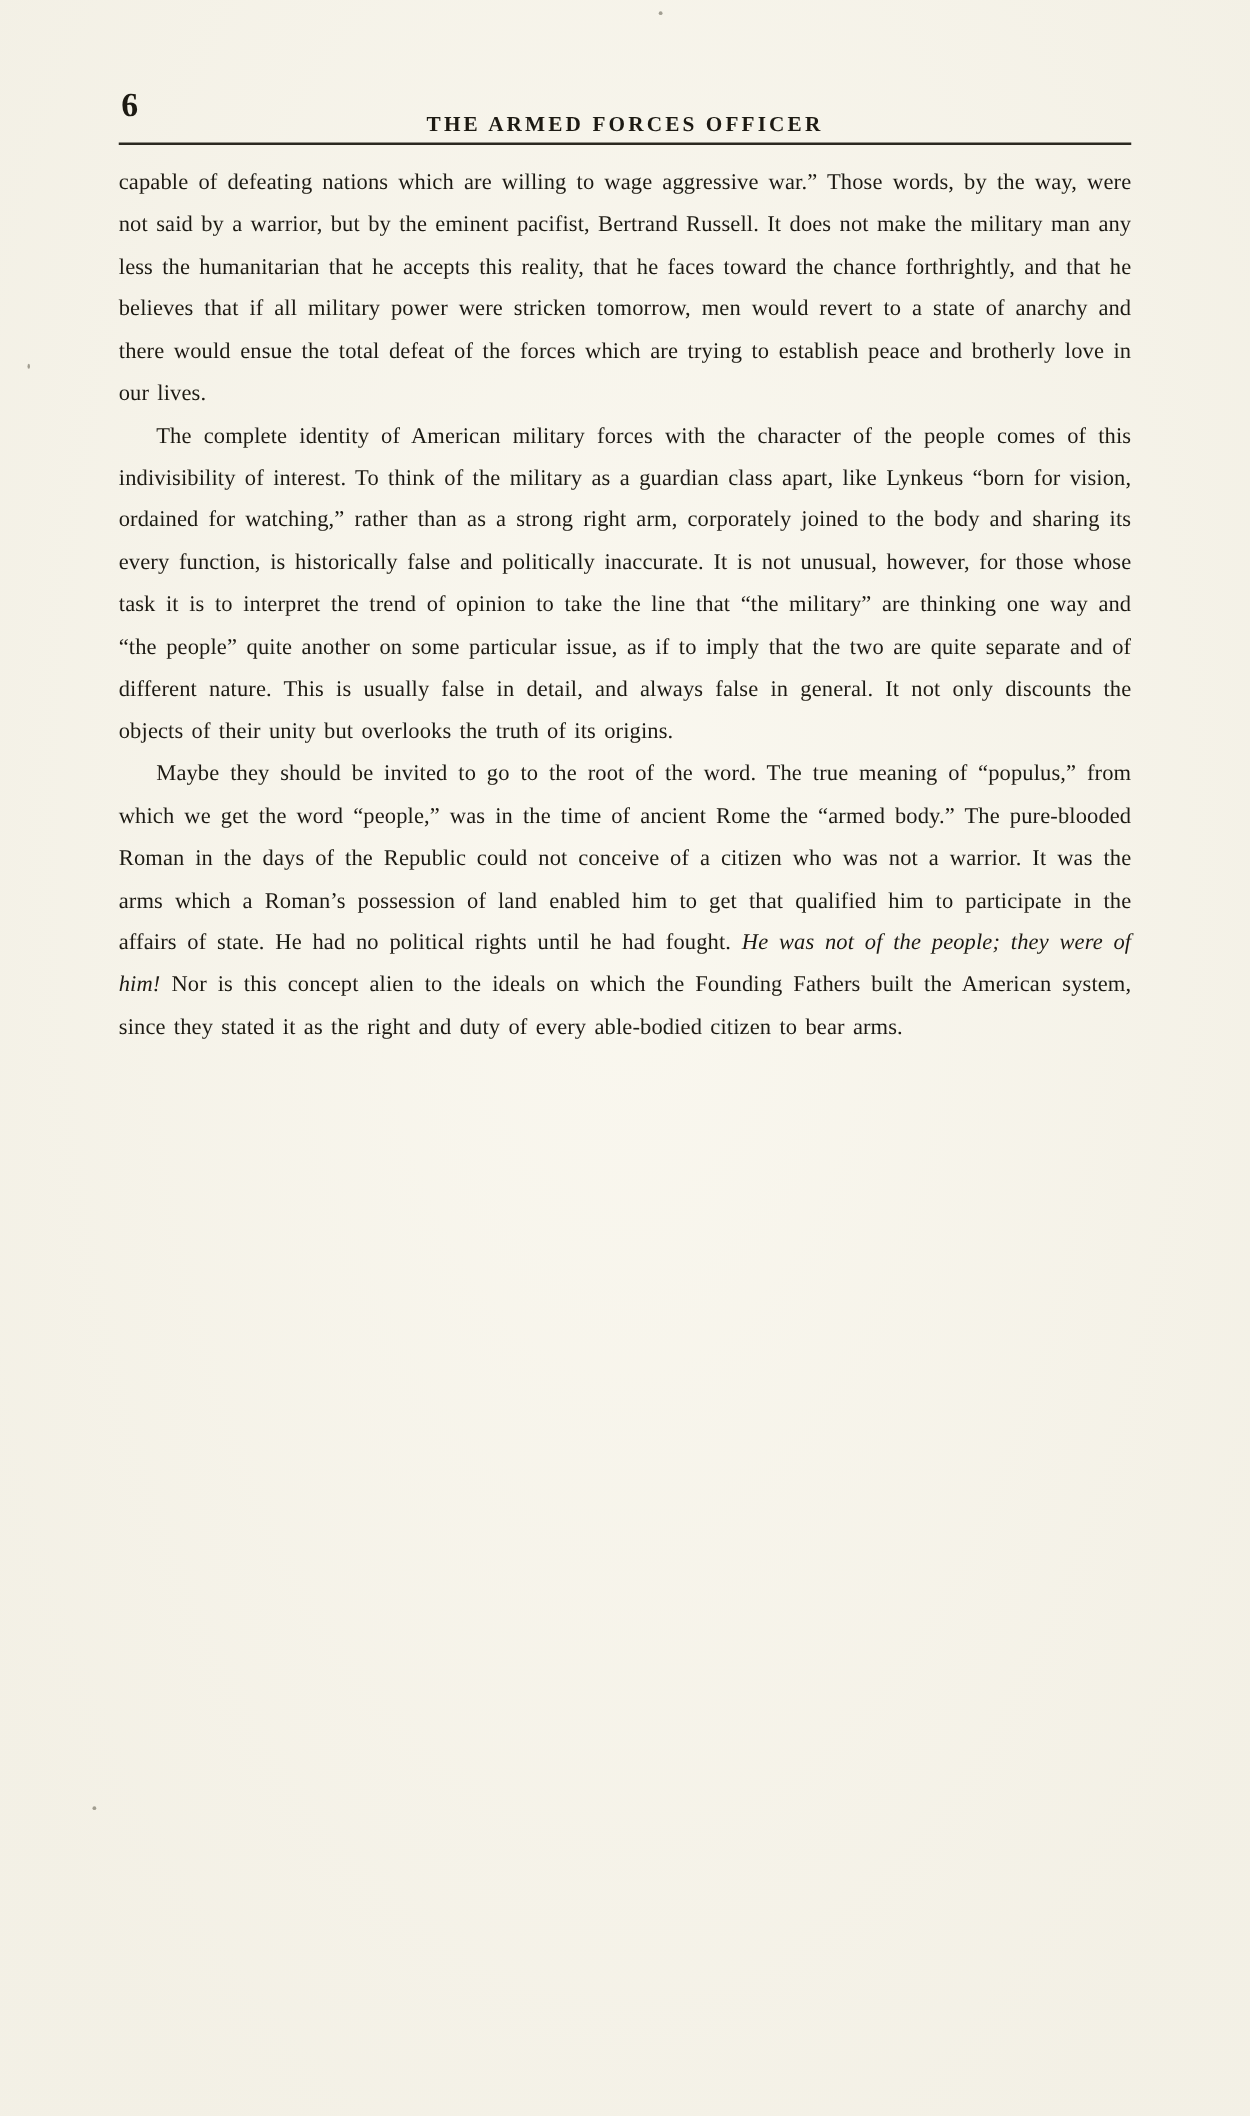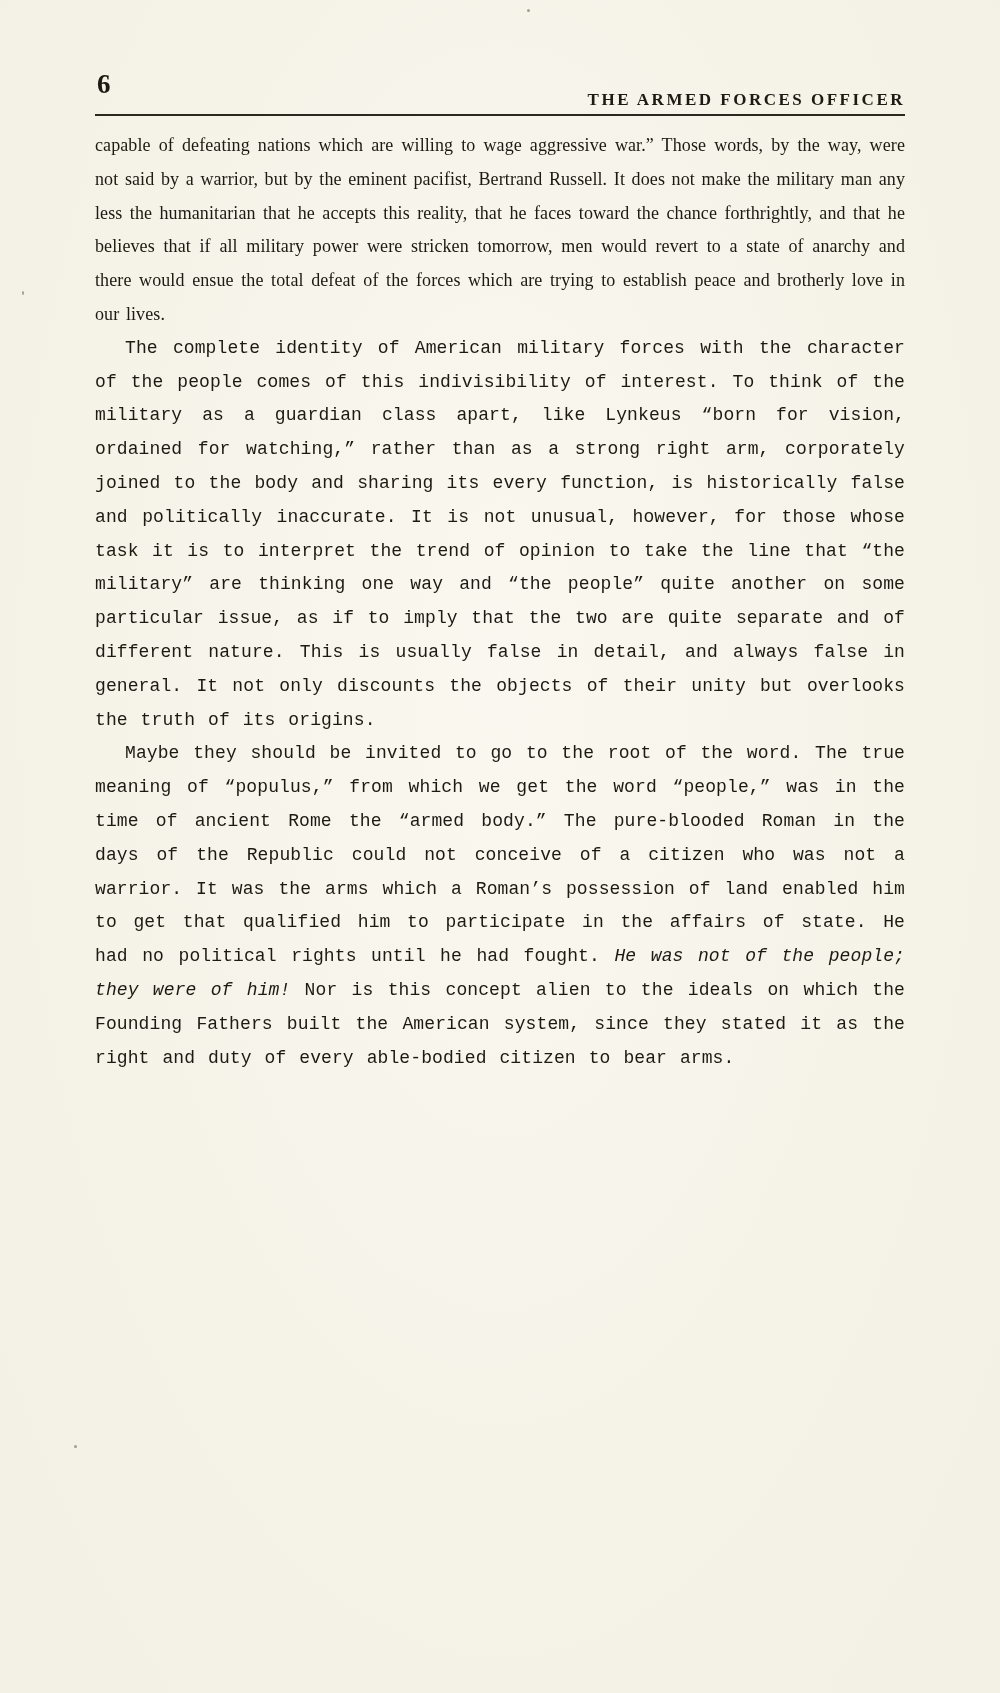--- a/index.html
+++ b/index.html
@@ -30,41 +30,41 @@
   .page-number {
     position: absolute;
     left: 2px;
     bottom: 12px;
     font-size: 27px;
     font-weight: bold;
     letter-spacing: 1px;
   }
   .running-header {
     display: block;
-    text-align: right;
+    text-align: center;
     font-size: 17px;
     font-weight: bold;
     letter-spacing: 2.5px;
     padding-top: 8px;
   }
   .header-rule {
     height: 0;
     border-bottom: 2px solid #2b2820;
     margin-top: 2px;
   }
   .page-body {
     margin-top: 13px;
     font-size: 18px;
     line-height: 33.8px;
     text-align: justify;
     word-spacing: 2px;
     letter-spacing: 0.1px;
   }
   .para { margin: 0; }
-  .para.indent { text-indent: 30px; font-family: Liberation Mono, monospace; }
+  .para.indent { text-indent: 30px; }
   .para.flush { text-indent: 0; }
   .seg.italic, em.seg { font-style: italic; }
   
   .speck {
     position: absolute;
     background: rgba(60,55,40,0.45);
     border-radius: 50%;
   }
   .speck.s1 { left: 527px; top: 9px; width: 3px; height: 3px; }
   .speck.s2 { left: 74px; top: 1445px; width: 3px; height: 3px; }

